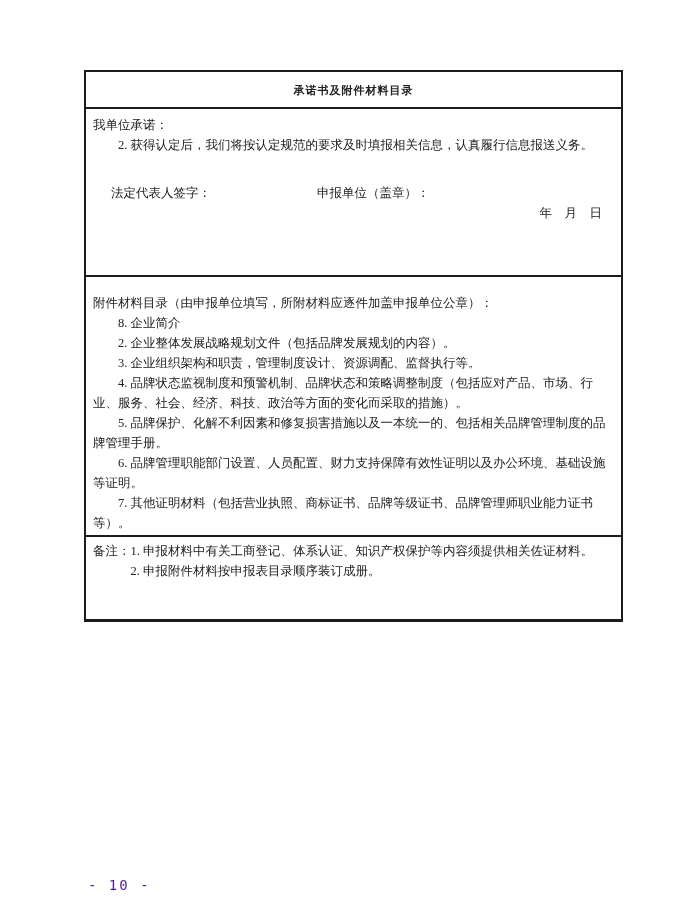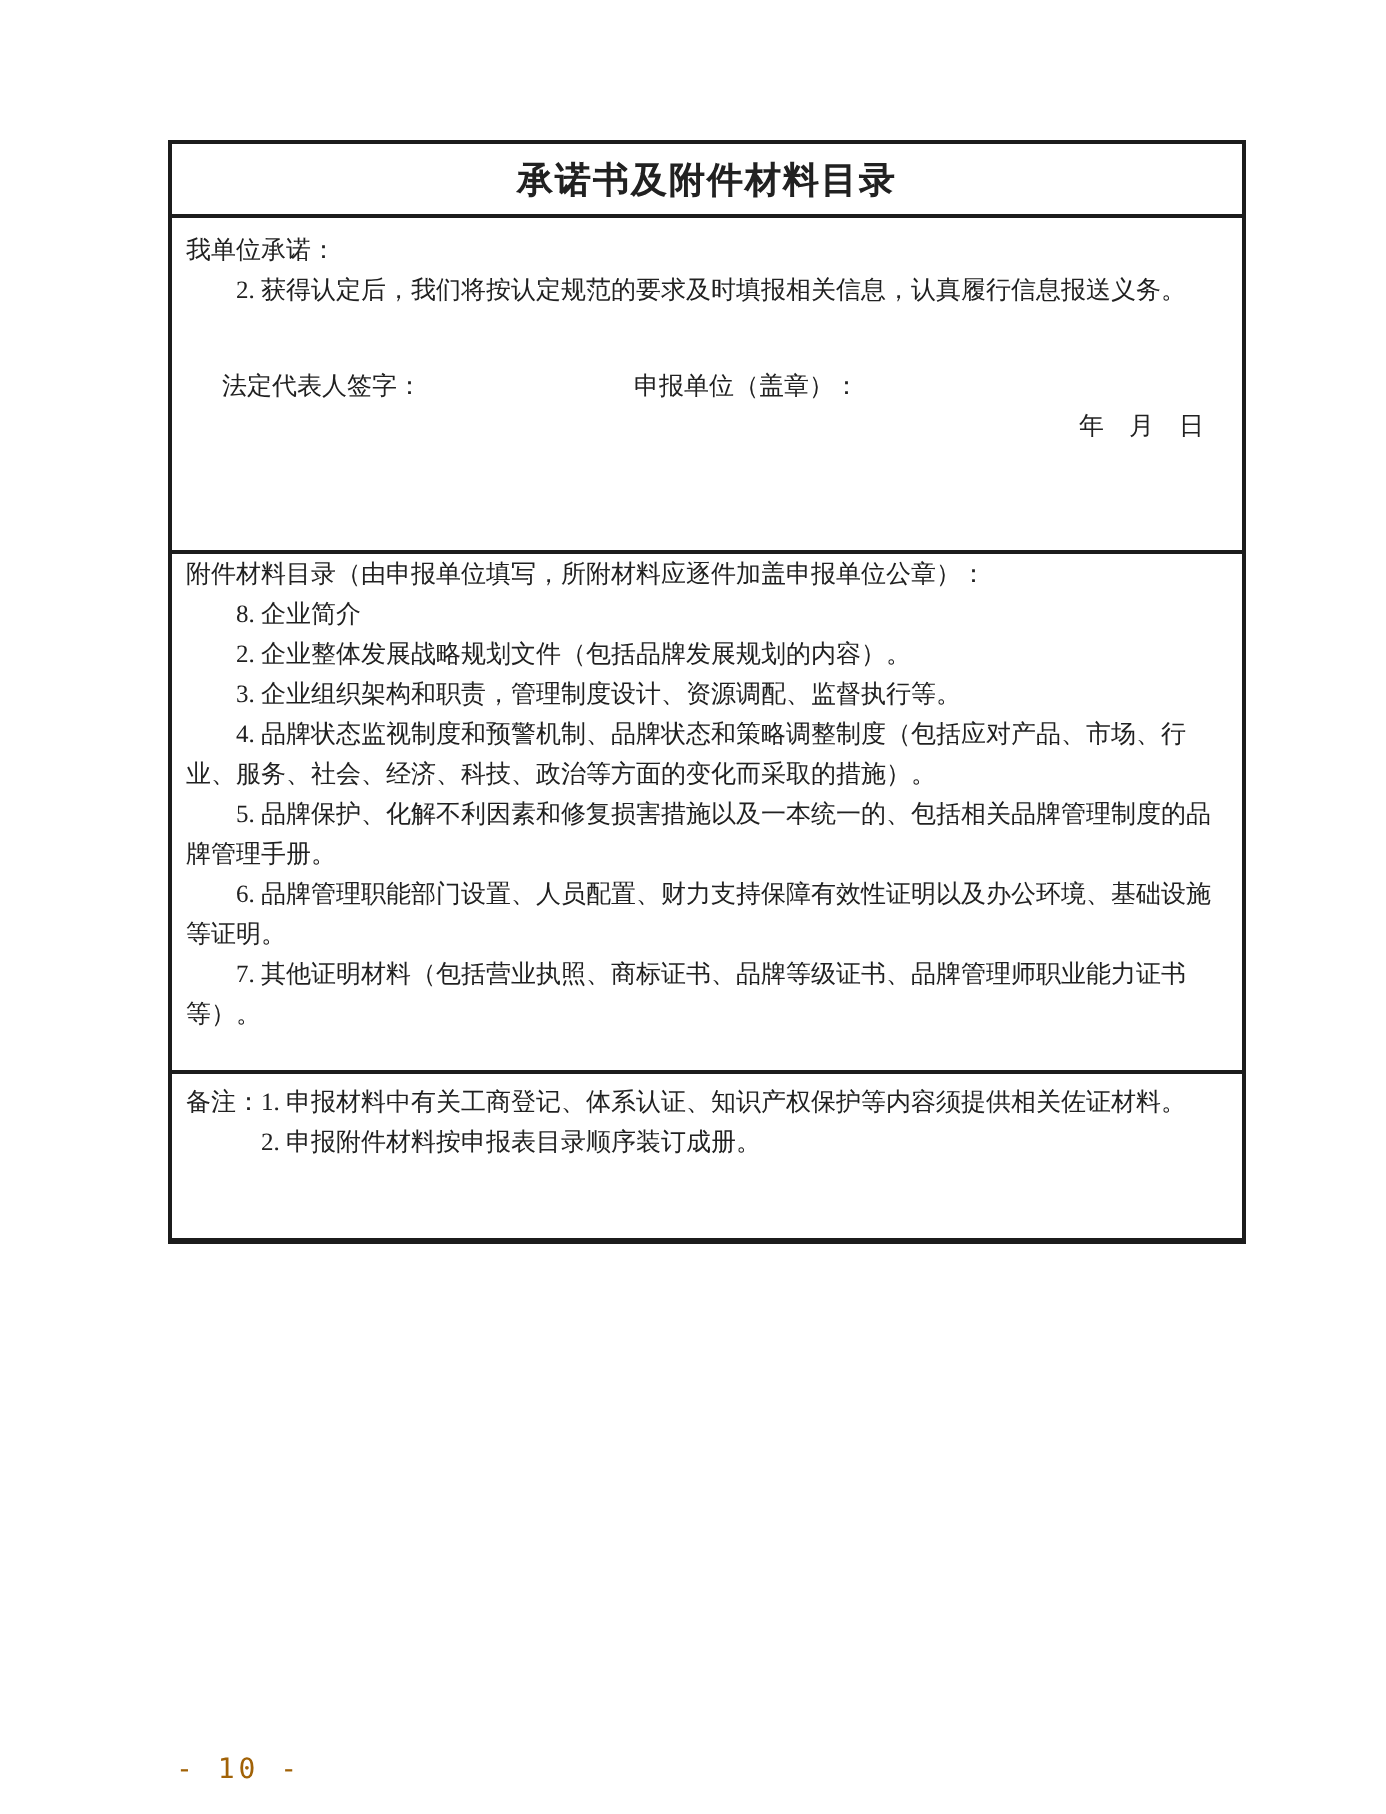--- a/index.html
+++ b/index.html
@@ -31,41 +31,41 @@
     line-height: 20px;
   }
   .row-title {
     height: 37px;
     display: flex;
     align-items: center;
     justify-content: center;
     padding: 0;
   }
   .title {
-    font-size: 18px;
+    font-size: 11px;
     font-weight: bold;
     letter-spacing: 1px;
   }
   .row-commitment { height: 168px; padding-top: 6px; }
-  .row-attachments { height: 260px; }
+  .row-attachments { height: 260px; padding-top: 16px; }
   .row-remarks { height: 82px; padding-top: 4px; border-bottom: none; }
   p { margin: 0; }
   .indent { text-indent: 2em; }
   .sig-line { position: relative; height: 20px; margin-top: 28px; }
   .sig-line .signer { position: absolute; left: 18px; }
   .sig-line .unit { position: absolute; left: 224px; }
   .date-line { text-align: right; padding-right: 10px; }
   .remark-second { padding-left: 3em; }
   .page-number {
     position: absolute;
     left: 88px;
     top: 877px;
     font-size: 14px;
     letter-spacing: 2px;
-    color: #a16207;
+    color: #4c1d95;
     font-family: "DejaVu Sans Mono", monospace;
   }
 </style>
 </head>
 <body>
 
 <div class="page">
 
   <div class="doc-table">
 

